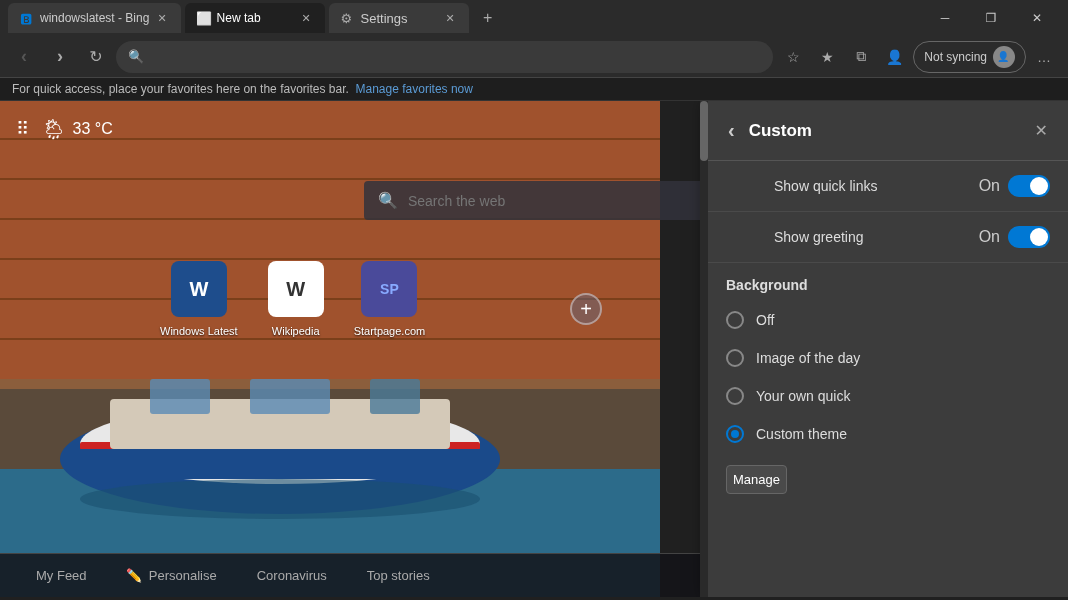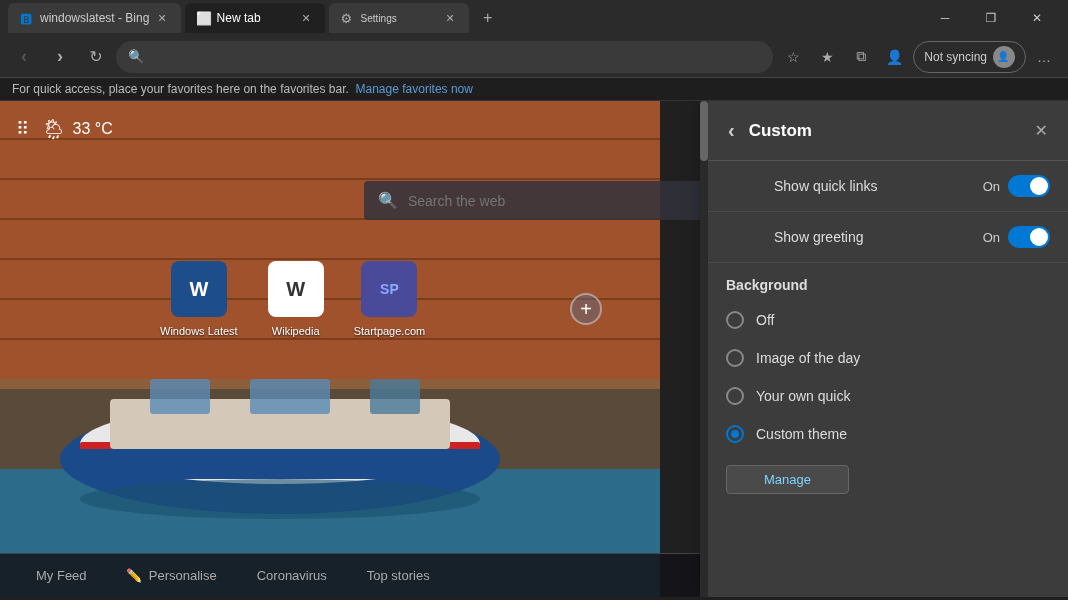--- a/index.html
+++ b/index.html
@@ -357,21 +357,21 @@
       border-bottom: 1px solid #4a4a4a;
     }
     .panel-row-label {
       flex: 1;
       color: #ddd;
       font-size: 14px;
       margin-left: 48px;
     }
     .panel-row-value {
       color: #ccc;
-      font-size: 13px;
+      font-size: 16px;
       margin-right: 8px;
     }
 
     
     .toggle {
       width: 42px;
       height: 22px;
       border-radius: 11px;
       background: #0078d4;
       position: relative;
@@ -425,25 +425,25 @@
       background: #0078d4;
     }
     .radio-label {
       color: #ddd;
       font-size: 14px;
     }
 
     
     .manage-btn {
       margin: 12px 18px;
-      padding: 6px 37px;
+      padding: 6px 6px;
       background: #4a4a4a;
       border: 1px solid #666;
       border-radius: 4px;
-      color: #7dd3fc;
+      color: #ffffff;
       font-size: 13px;
       cursor: pointer;
       display: inline-block;
     }
 
     
     .custom-panel::-webkit-scrollbar { width: 6px; }
     .custom-panel::-webkit-scrollbar-track { background: #3c3c3c; }
     .custom-panel::-webkit-scrollbar-thumb { background: #666; border-radius: 3px; }
 
@@ -482,21 +482,21 @@
   </div>
 
   <div class="tab active">
     <span class="tab-icon" style="color:#aaa; font-size:13px;">⬜</span>
     <span style="font-size:12px;">New tab</span>
     <span class="tab-close">✕</span>
   </div>
 
   <div class="tab">
     <span class="tab-icon" style="color:#aaa; font-size:13px;">⚙</span>
-    <span style="font-size:10px;">Settings</span>
+    <span style="font-size:13px;">Settings</span>
     <span class="tab-close">✕</span>
   </div>
 
   <div class="new-tab-btn">
     <span>+</span>
   </div>
 
   <div class="window-controls">
     <div class="win-btn">
       <span>─</span>

